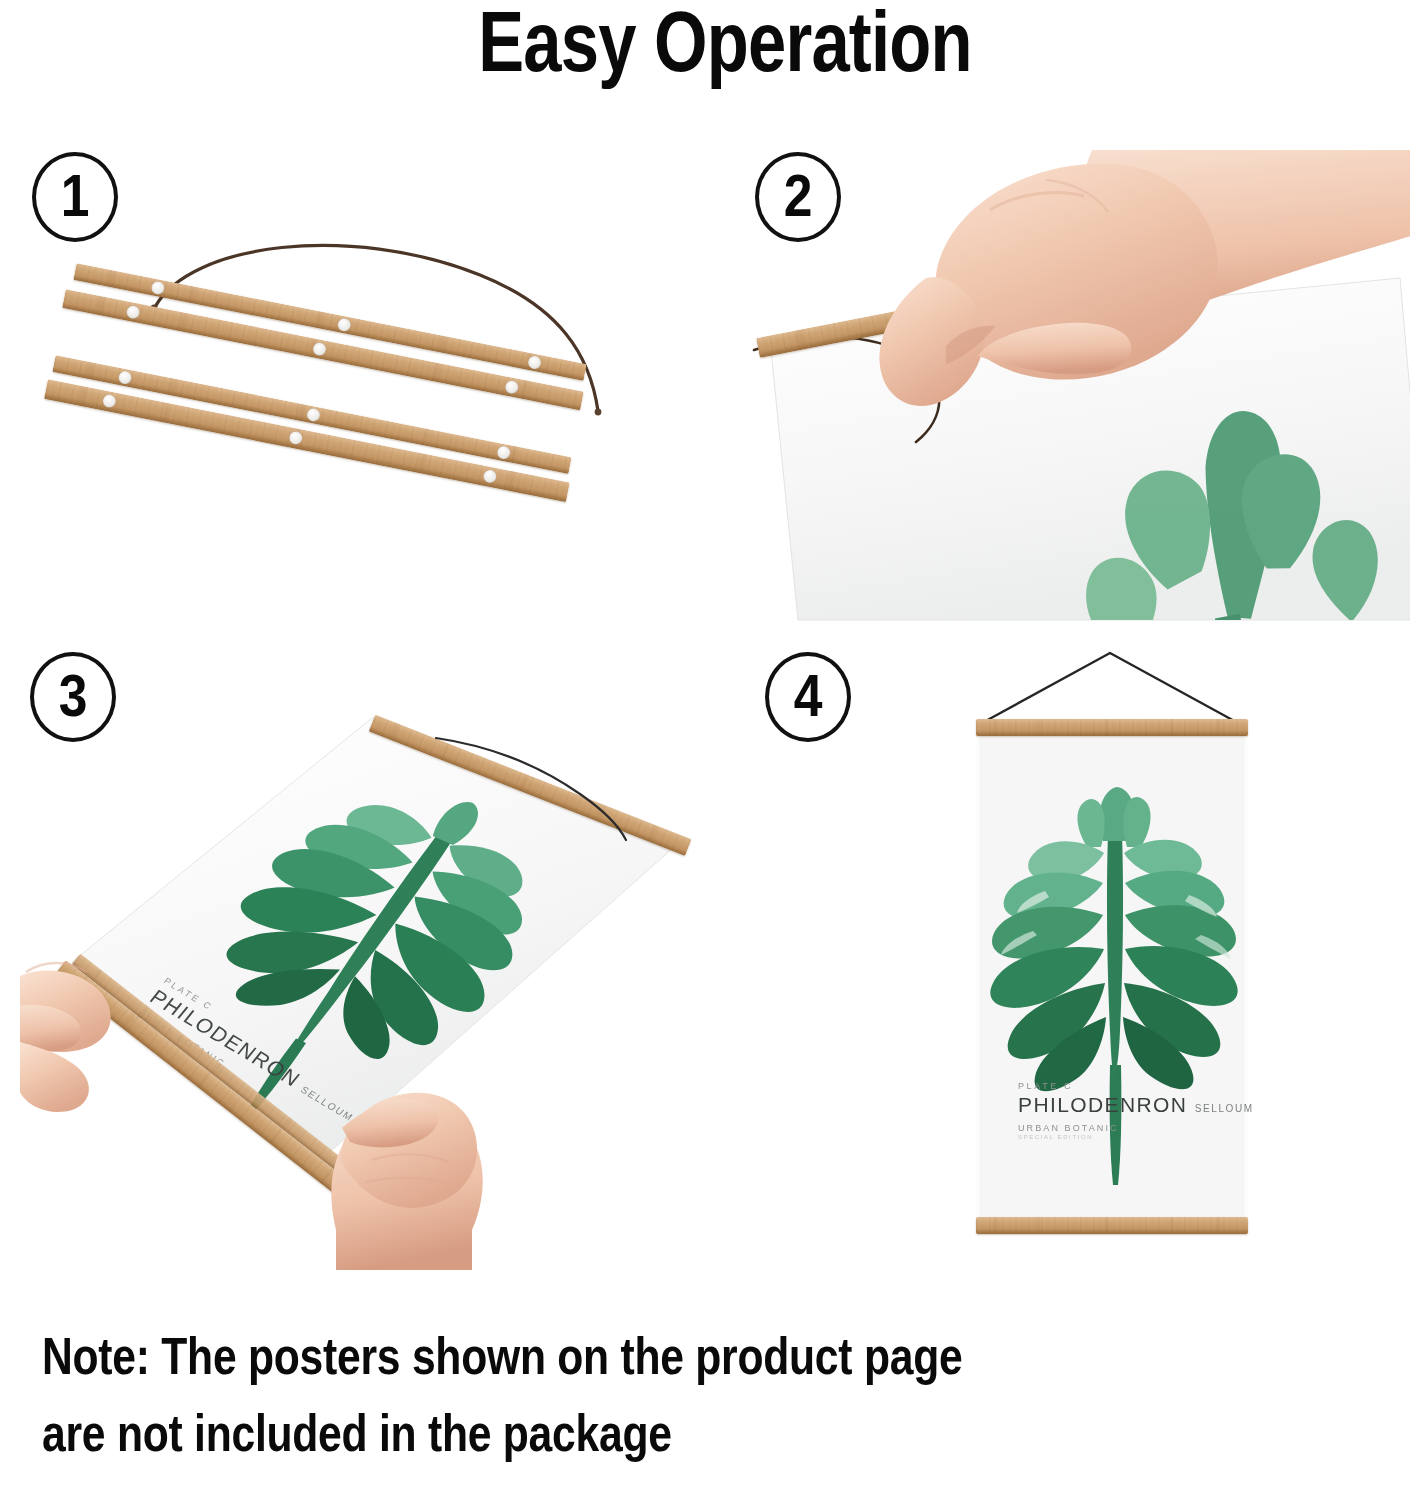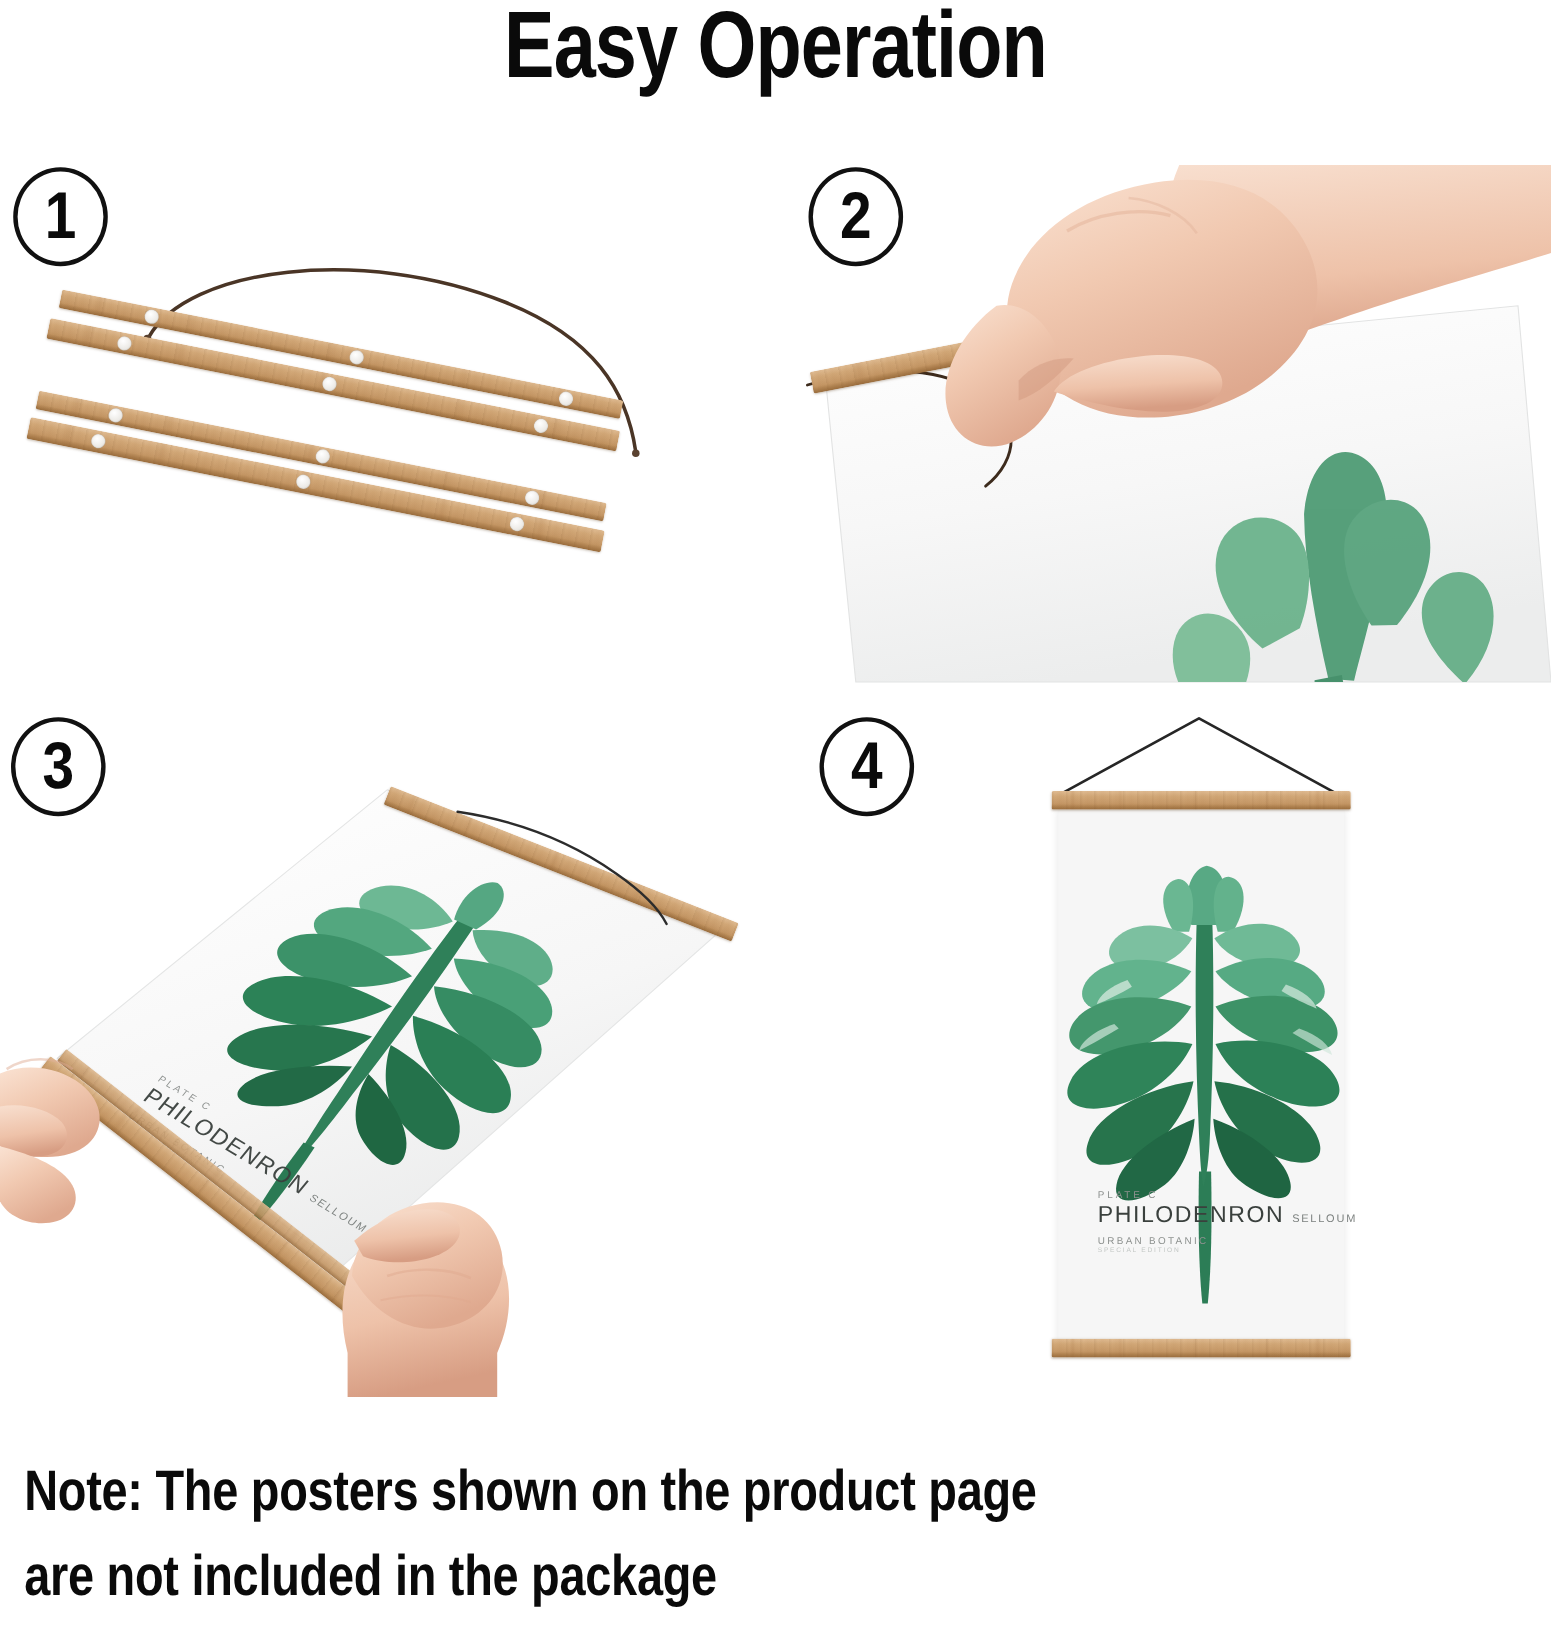--- a/index.html
+++ b/index.html
@@ -2,21 +2,21 @@
 <html><head>
 <meta charset="utf-8">
 <title>Easy Operation</title>
 <style>
   html,body{margin:0;padding:0;background:#ffffff;}
   body{
     width:1410px;height:1497px;position:relative;overflow:hidden;
     font-family:"Liberation Sans","DejaVu Sans",sans-serif;
     background:#ffffff;
   }
-  .stage{position:absolute;inset:0;}
+  .stage{position:absolute;inset:0;margin-left:20px;}
 
   
   #title{
     position:absolute;left:0;top:-4px;width:1410px;text-align:center;
     font-family:"Liberation Sans","DejaVu Sans",sans-serif;
     font-size:86px;font-weight:700;color:#0a0a0a;
     letter-spacing:-1px;transform:scaleX(.80);transform-origin:50% 0;
     white-space:nowrap;line-height:1.05;
   }
 

